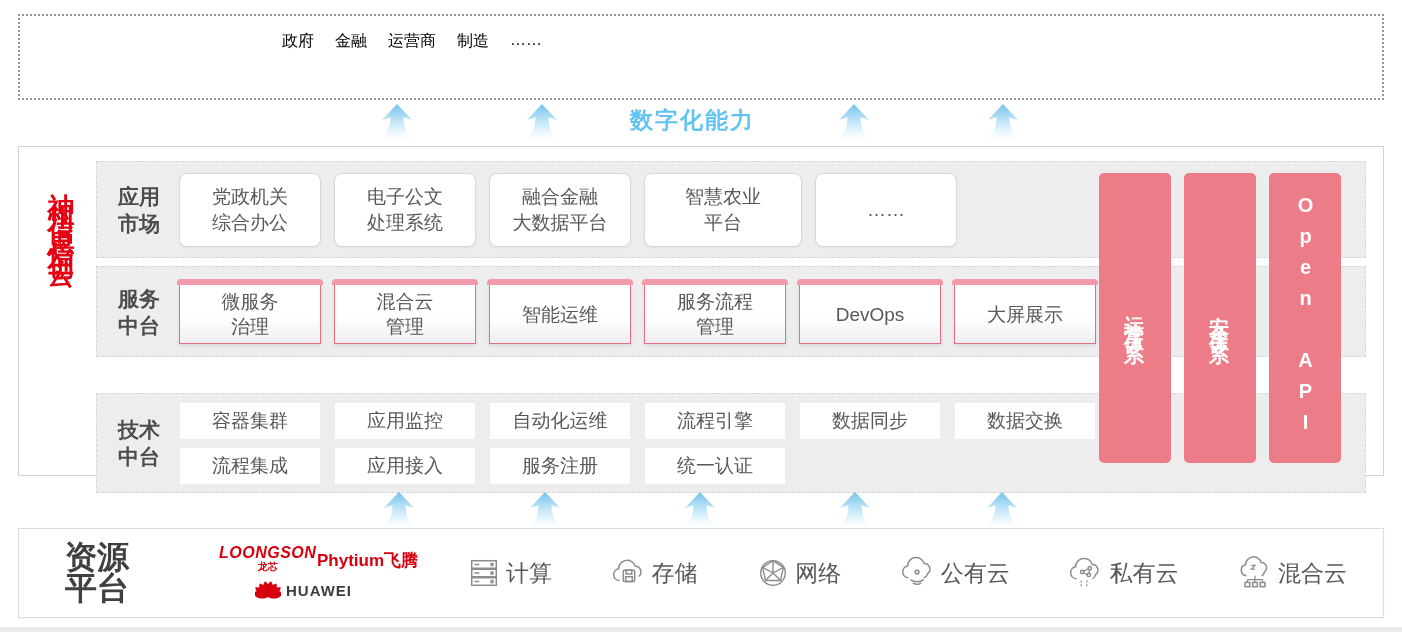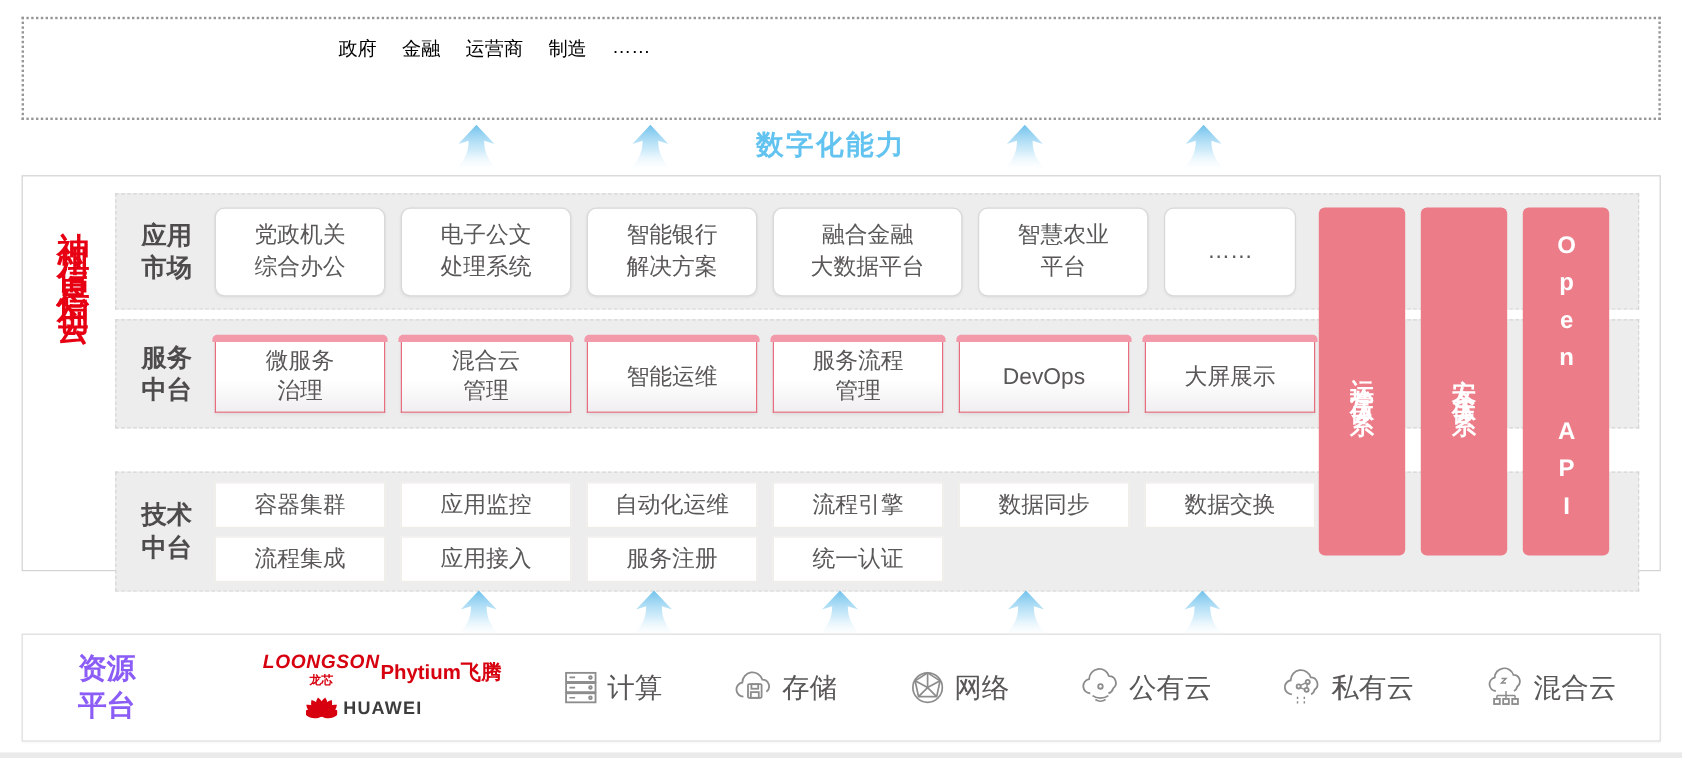--- a/index.html
+++ b/index.html
@@ -29,21 +29,21 @@
   .app-boxes > div:nth-of-type(6){width:108px;}
   .svc-boxes > div{position:relative;width:140px;height:58px;margin-top:6px;background:linear-gradient(180deg,#ffffff 55%,#f0eef0);border:1px solid #e76e81;border-top:none;display:flex;align-items:center;justify-content:center;text-align:center;font-size:19px;color:#595757;line-height:25px;white-space:pre-line;box-shadow:0 2px 3px rgba(0,0,0,0.08);}
   .svc-boxes > div::before{content:"";position:absolute;top:-6px;left:-3px;right:-3px;height:6px;background:#f39aaa;border-radius:4px 4px 0 0;}
   .tech-boxes{flex-wrap:wrap;width:920px;gap:7px 13px;}
   .tech-boxes > div{width:140px;height:36px;background:#fff;border:1px solid #f0ede9;display:flex;align-items:center;justify-content:center;font-size:19px;color:#595757;white-space:pre-line;}
   .side-bars{position:absolute;left:1080px;top:26px;display:flex;gap:13px;}
   .side-bars > div{width:72px;height:290px;background:#ec7d88;border-radius:5px;color:#fff;font-weight:bold;font-size:20px;display:flex;align-items:center;justify-content:center;writing-mode:vertical-rl;text-orientation:upright;letter-spacing:9px;}
 
   
   .res-box{position:absolute;left:18px;top:528px;width:1366px;height:90px;border:1px solid #ddd;box-sizing:border-box;background:#fff;box-shadow:0 1px 2px rgba(0,0,0,0.04);}
-  .res-title{position:absolute;left:46px;top:50%;transform:translateY(-50%);font-size:24px;font-weight:bold;color:#8b5cf6;line-height:31px;white-space:pre-line;}
+  .res-title{position:absolute;left:46px;top:50%;transform:translateY(-50%);font-size:32px;font-weight:bold;color:#404040;line-height:31px;white-space:pre-line;}
   .vendor{position:absolute;color:#d7000f;}
   .vendor-loongson{left:200px;top:15px;text-align:center;}
   .vendor-loongson .v-name{font-size:16px;font-weight:bold;font-style:italic;letter-spacing:0.5px;}
   .vendor-loongson .v-sub{font-size:10px;font-weight:bold;margin-top:-2px;}
   .vendor-phytium{left:298px;top:20px;font-size:17px;font-weight:bold;}
   .vendor-huawei{left:236px;top:48px;display:flex;align-items:center;gap:5px;}
   .vendor-huawei .v-name{color:#3c3c3c;font-size:15px;font-weight:bold;letter-spacing:1px;}
   .res-items{position:absolute;left:448px;right:36px;top:0;height:100%;display:flex;align-items:center;justify-content:space-between;}
   .res-item{display:flex;align-items:center;gap:5px;font-size:23px;color:#595757;}
   .res-item svg{flex:none;}
@@ -101,22 +101,20 @@
       <div class="row-label">应用
 市场</div>
       <div class="boxes app-boxes">
 
           <div><span>党政机关
 综合办公</span></div>
 
           <div><span>电子公文
 处理系统</span></div>
 
-          <div><span>智能银行
-解决方案</span></div>
 
           <div><span>融合金融
 大数据平台</span></div>
 
           <div><span>智慧农业
 平台</span></div>
 
           <div><span>……</span></div>
         </div>
     </div>

